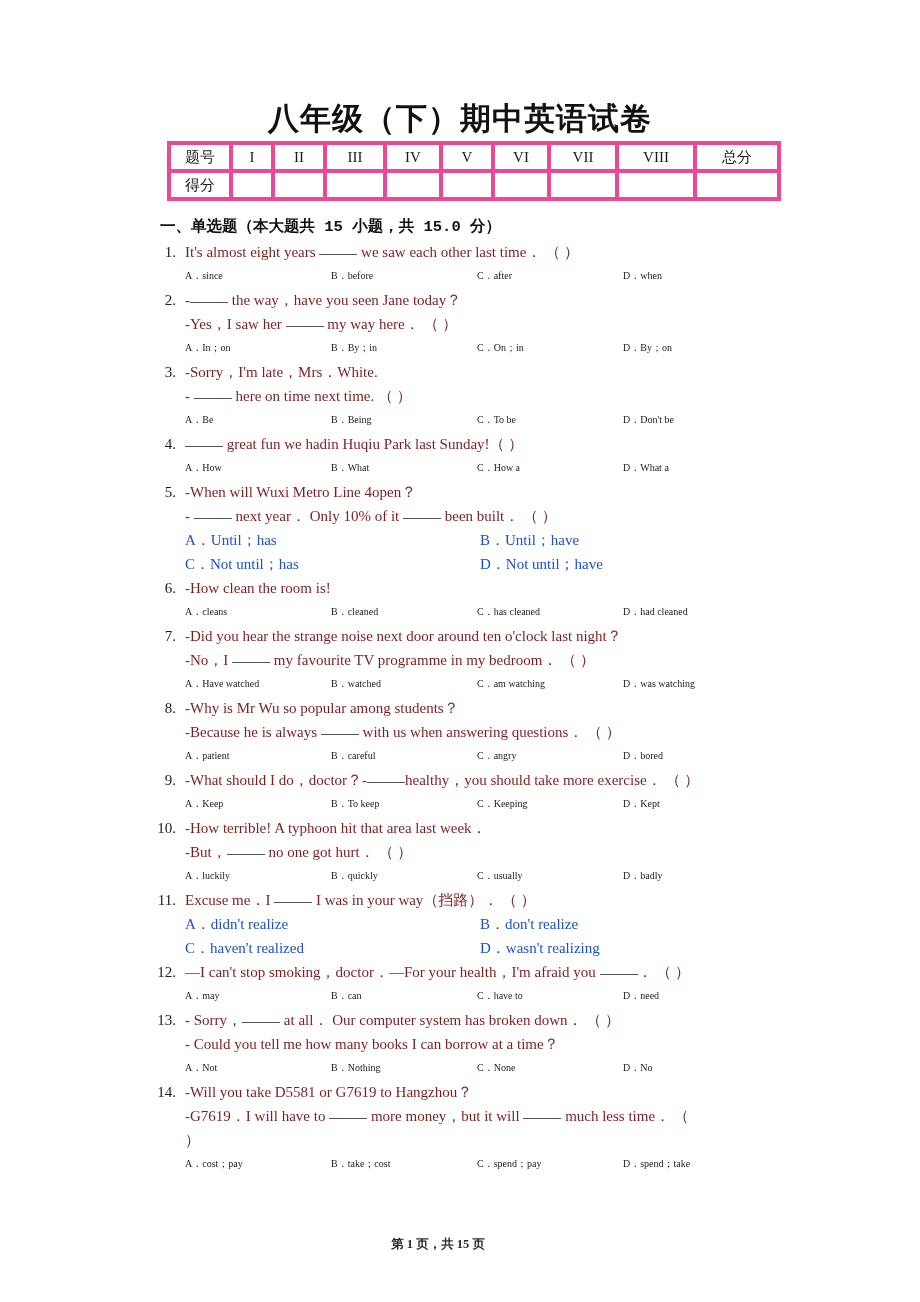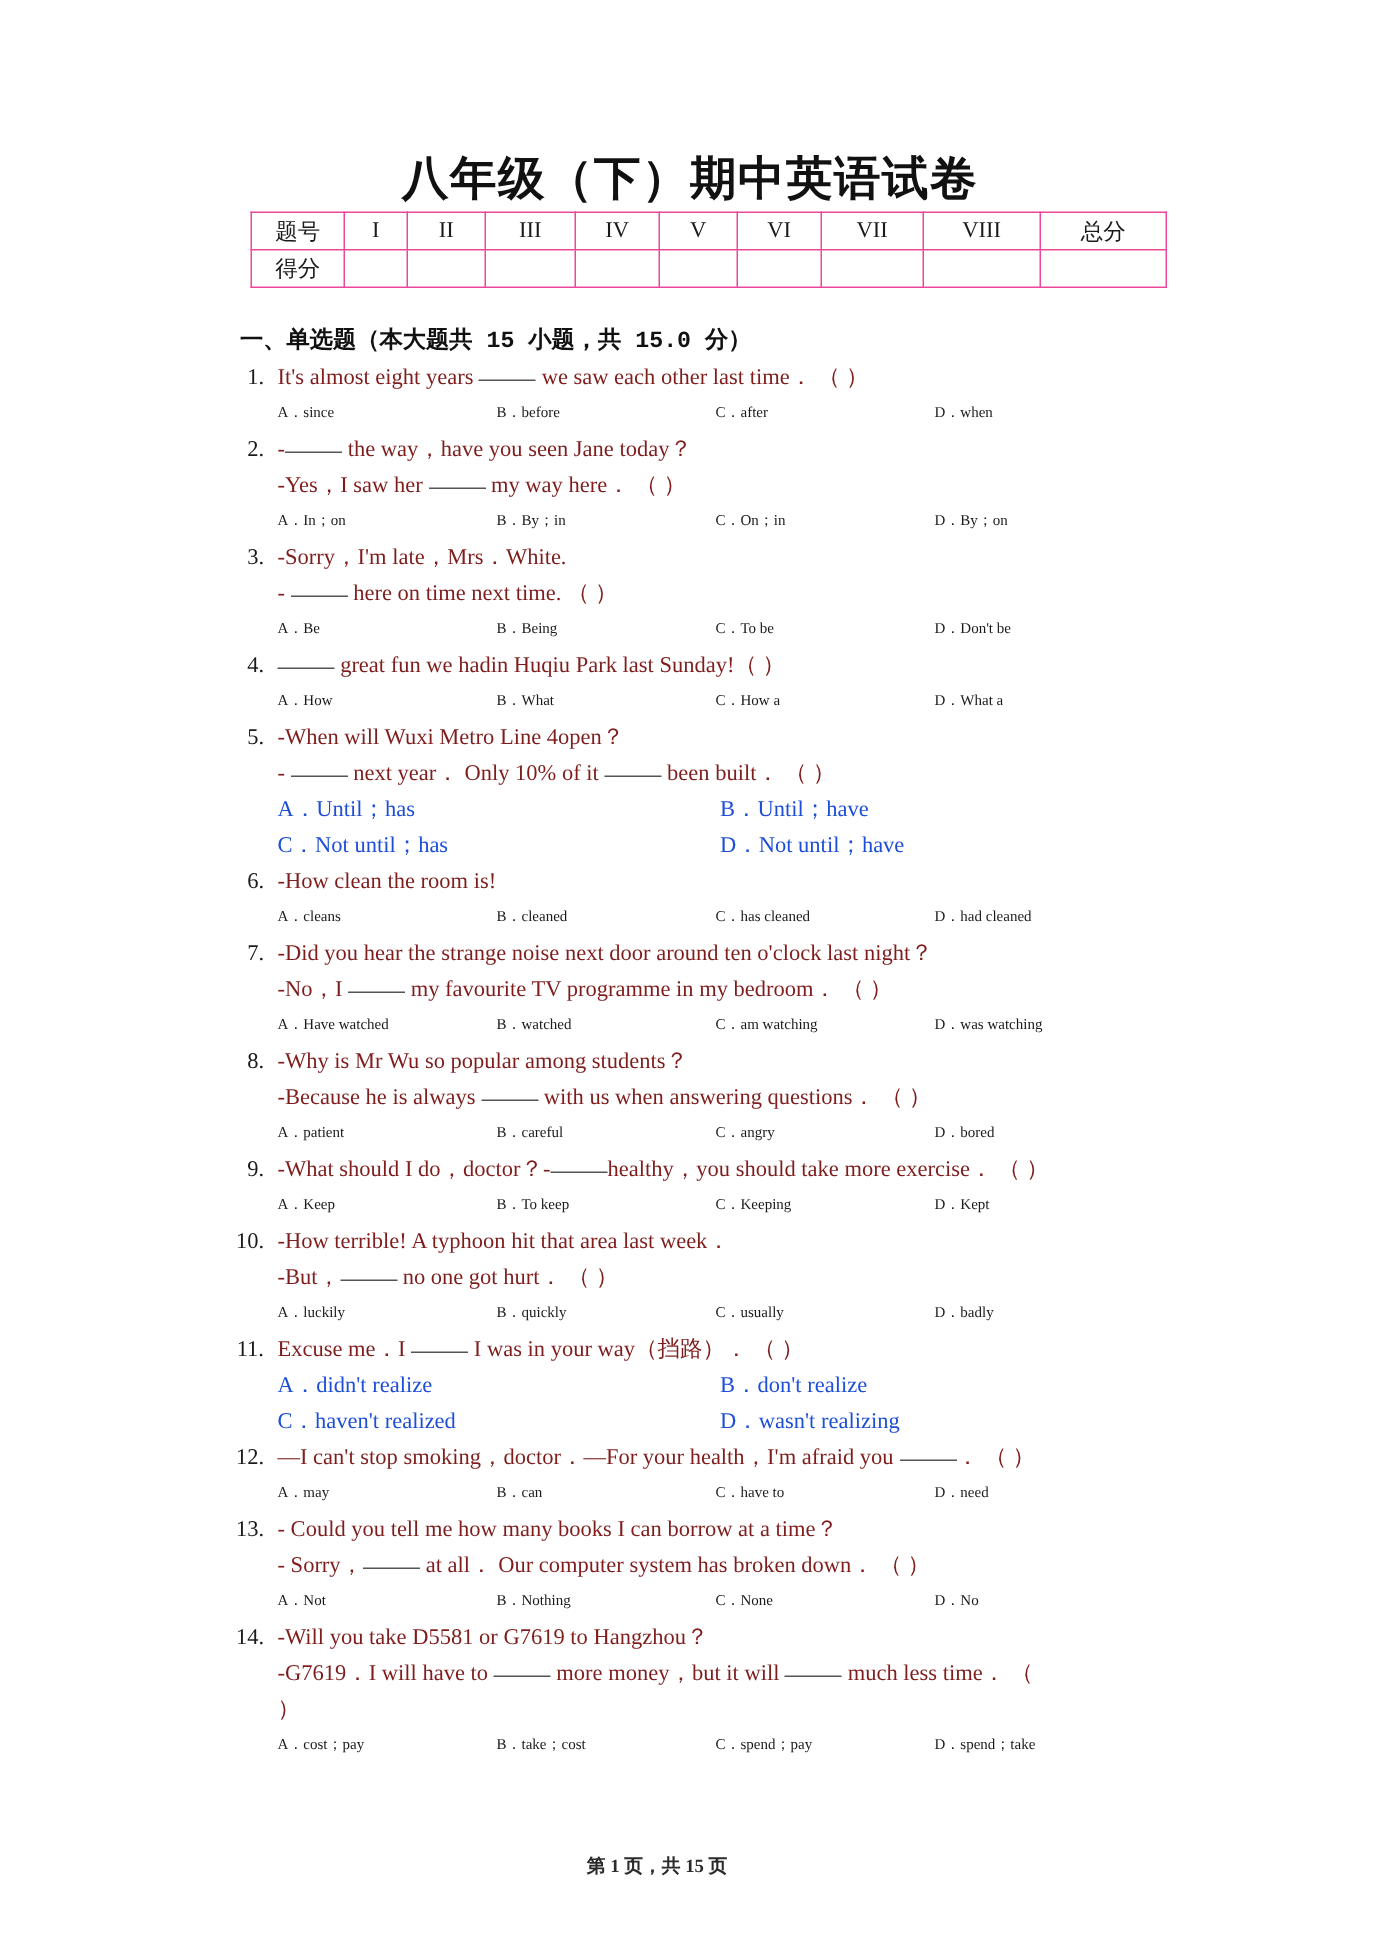--- a/index.html
+++ b/index.html
@@ -41,21 +41,21 @@
     left: 167px;
     top: 141px;
     width: 590px;
   }
   table.score-table {
     border-collapse: collapse;
     width: 590px;
     table-layout: fixed;
   }
   table.score-table td {
-    border: 1px solid #ec4899;
+    border: 4px solid #ec4899;
     height: 24px;
     text-align: center;
     vertical-align: middle;
     font-size: 15px;
     color: #1a1a1a;
     padding: 0;
   }
   table.score-table td.label {
     font-size: 15px;
   }
@@ -280,22 +280,22 @@
         <div class="q-line">Excuse me．I <span class="blank b-sm"></span> I was in your way（挡路）． （     ）</div>
         <div class="opts2"><span class="opt">A．didn't realize</span><span class="opt">B．don't realize</span><br><span class="opt">C．haven't realized</span><span class="opt">D．wasn't realizing</span></div>
       </div>
       <div class="q">
         <div class="q-num">12.</div>
         <div class="q-line">—I can't stop smoking，doctor．—For your health，I'm afraid you <span class="blank b-sm"></span>． （     ）</div>
         <div class="opts4"><span class="opt">A．may</span><span class="opt">B．can</span><span class="opt">C．have to</span><span class="opt">D．need</span></div>
       </div>
       <div class="q">
         <div class="q-num">13.</div>
+        <div class="q-line">- Sorry，<span class="blank b-sm"></span> at all． Our computer system has broken down． （     ）</div>
         <div class="q-line">- Could you tell me how many books I can borrow at a time？</div>
-        <div class="q-line">- Sorry，<span class="blank b-sm"></span> at all． Our computer system has broken down． （     ）</div>
         <div class="opts4"><span class="opt">A．Not</span><span class="opt">B．Nothing</span><span class="opt">C．None</span><span class="opt">D．No</span></div>
       </div>
       <div class="q">
         <div class="q-num">14.</div>
         <div class="q-line">-Will you take D5581 or G7619 to Hangzhou？</div>
         <div class="q-line">-G7619．I will have to <span class="blank b-sm"></span> more money，but it will <span class="blank b-sm"></span> much less time． （</div>
         <div class="q-line">）</div>
         <div class="opts4"><span class="opt">A．cost；pay</span><span class="opt">B．take；cost</span><span class="opt">C．spend；pay</span><span class="opt">D．spend；take</span></div>
       </div>
     </div>

